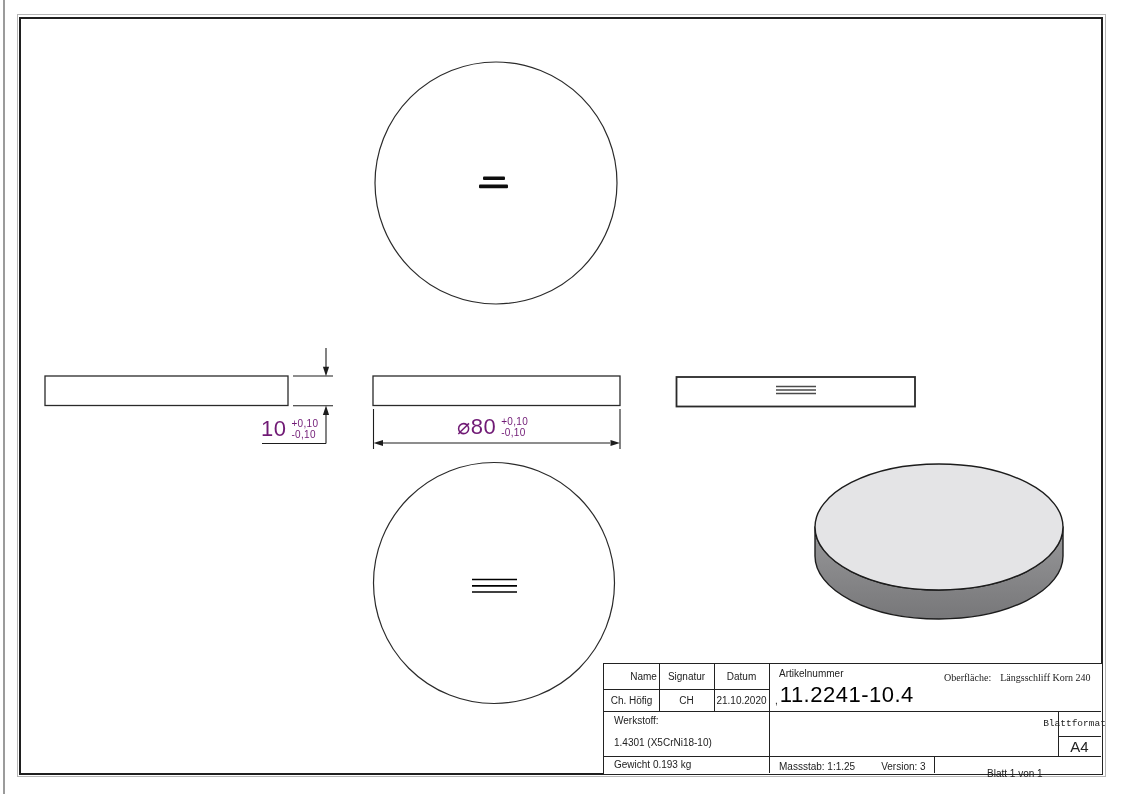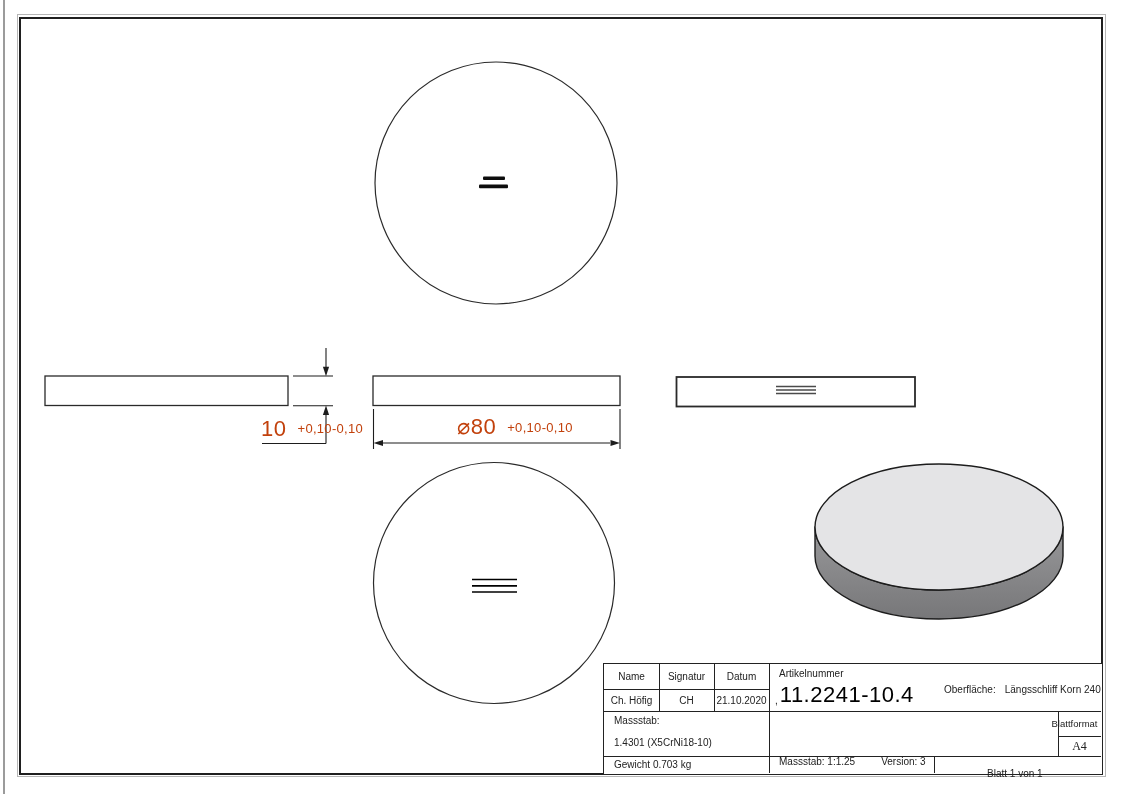--- a/index.html
+++ b/index.html
@@ -17,45 +17,45 @@
     position:absolute; left:17px; top:14px; width:1089px; height:763px;
     border:1px solid #b6b6b6; box-sizing:border-box;
   }
   .sheet-frame {
     position:absolute; left:19px; top:17px; width:1084px; height:758px;
     border:2px solid #1f1f1f; box-sizing:border-box; background:transparent;
   }
   svg.drawing { position:absolute; left:0; top:0; }
 
   
-  .dim-text { position:absolute; display:flex; align-items:center; color:#c2410c; }
+  .dim-text { position:absolute; display:flex; align-items:center; color:#701a75; }
   .dim-text .val { font-size:22px; letter-spacing:0.5px; }
-  .dim-text .tol { margin-left:11px; display:flex; font-size:13px; line-height:11px; letter-spacing:0.3px; }
+  .dim-text .tol { margin-left:5px; display:flex; flex-direction:column; font-size:10px; line-height:11px; letter-spacing:0.3px; }
   #dim-thickness { left:261px; top:415px; height:27px; }
   #dim-diameter  { left:457px; top:413px; height:28px; }
 
   
   .tblock {
     position:absolute; left:603px; top:663px; width:500px; height:112px;
     border:1.5px solid #222; box-sizing:border-box; font-size:10px; background:#fff;
   }
   .tb-line { position:absolute; background:#222; }
   .tb-cell { position:absolute; display:flex; align-items:center; justify-content:center; text-align:center; }
   .tb-left { justify-content:flex-start; text-align:left; }
   .artnr-label { position:absolute; left:175px; top:4px; }
   .artnr-row { position:absolute; left:171px; top:18px; display:flex; align-items:flex-end; }
   .artnr-prefix { font-size:10px; margin-right:2px; padding-bottom:2px; }
   .artnr-value { font-size:22px; letter-spacing:0.5px; color:#000; }
-  .oberflaeche { position:absolute; left:340px; top:20px; display:flex; }
+  .oberflaeche { position:absolute; left:340px; top:8px; display:flex;font-family:Liberation Serif, serif; }
   .oberflaeche span + span { margin-left:9px;text-align:right; }
   .werkstoff-label { position:absolute; left:10px; top:51px; }
   .werkstoff-value { position:absolute; left:10px; top:73px; }
-  .massstab-row { position:absolute; left:175px; top:92px; height:20px; display:flex; align-items:flex-start; }
+  .massstab-row { position:absolute; left:175px; top:92px; height:20px; display:flex; align-items:center; }
   .massstab-row span + span { margin-left:26px; }
-  .a4 { font-size:12px;font-family:Liberation Serif, serif; }
+  .a4 { font-size:15px; }
 </style>
 </head>
 <body>
 
 <div class="page">
 
   <div class="screen-edge"></div>
   <div class="frame-shadow"></div>
   <div class="sheet-frame"></div>
 
@@ -135,21 +135,21 @@
     <div class="tb-line" style="left:0; top:47px; width:497px; height:1.2px;"></div>
     <div class="tb-line" style="left:0; top:92px; width:497px; height:1.2px;"></div>
     <div class="tb-line" style="left:454px; top:72px; width:43px; height:1.2px;"></div>
 
     <div class="tb-line" style="left:55px; top:0; width:1.2px; height:47px;"></div>
     <div class="tb-line" style="left:110px; top:0; width:1.2px; height:47px;"></div>
     <div class="tb-line" style="left:165px; top:0; width:1.2px; height:109px;"></div>
     <div class="tb-line" style="left:330px; top:92px; width:1.2px; height:17px;"></div>
     <div class="tb-line" style="left:454px; top:47px; width:1.2px; height:45px;"></div>
 
-    <div class="tb-cell" style="left:0; top:0; width:55px; height:25px;">
+    <div class="tb-cell" style="left:12px; top:0; width:55px; height:25px;">
       <span>Name</span>
     </div>
     <div class="tb-cell" style="left:55px; top:0; width:55px; height:25px;">
       <span>Signatur</span>
     </div>
     <div class="tb-cell" style="left:110px; top:0; width:55px; height:25px;">
       <span>Datum</span>
     </div>
 
     <div class="tb-cell" style="left:0; top:25px; width:55px; height:22px;">
@@ -165,32 +165,32 @@
     <span class="artnr-label">Artikelnummer</span>
     <div class="artnr-row">
       <span class="artnr-prefix">,</span>
       <span class="artnr-value">11.2241-10.4</span>
     </div>
     <div class="oberflaeche">
       <span>Oberfläche:</span>
       <span>Längsschliff Korn 240</span>
     </div>
 
-    <span class="werkstoff-label">Massstab:</span>
+    <span class="werkstoff-label">Werkstoff:</span>
     <span class="werkstoff-value">1.4301 (X5CrNi18-10)</span>
 
-    <div class="tb-cell" style="left:454px; top:47px; width:33px; height:25px;">
+    <div class="tb-cell" style="left:454px; top:47px; width:33px; height:25px;font-family:Liberation Mono, monospace;">
       <span style="font-size:9.5px;">Blattformat</span>
     </div>
     <div class="tb-cell a4" style="left:454px; top:72px; width:43px; height:20px;">
       <span>A4</span>
     </div>
 
     <div class="tb-cell tb-left" style="left:10px; top:92px; width:150px; height:17px;">
-      <span>Gewicht 0.703 kg</span>
+      <span>Gewicht 0.193 kg</span>
     </div>
     <div class="massstab-row">
       <span>Massstab: 1:1.25</span>
       <span>Version: 3</span>
     </div>
     <div class="tb-cell tb-left" style="left:340px; top:92px; width:150px; height:34px;margin-left:43px;">
       <span>Blatt 1 von 1</span>
     </div>
   </div>
 

